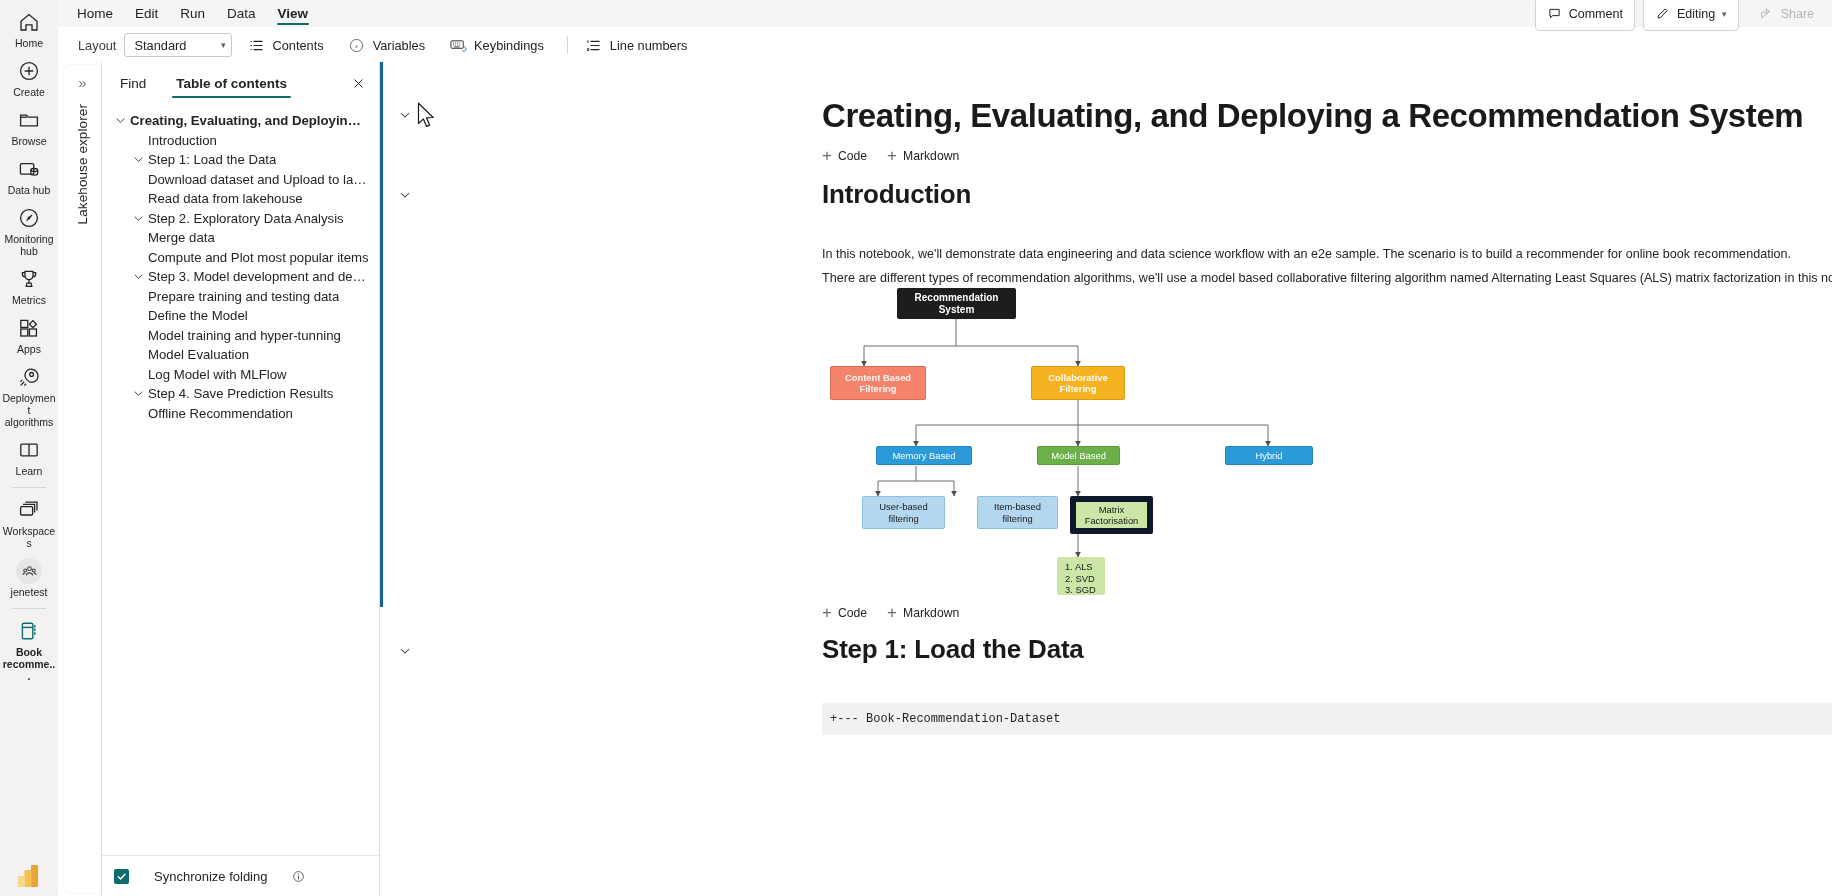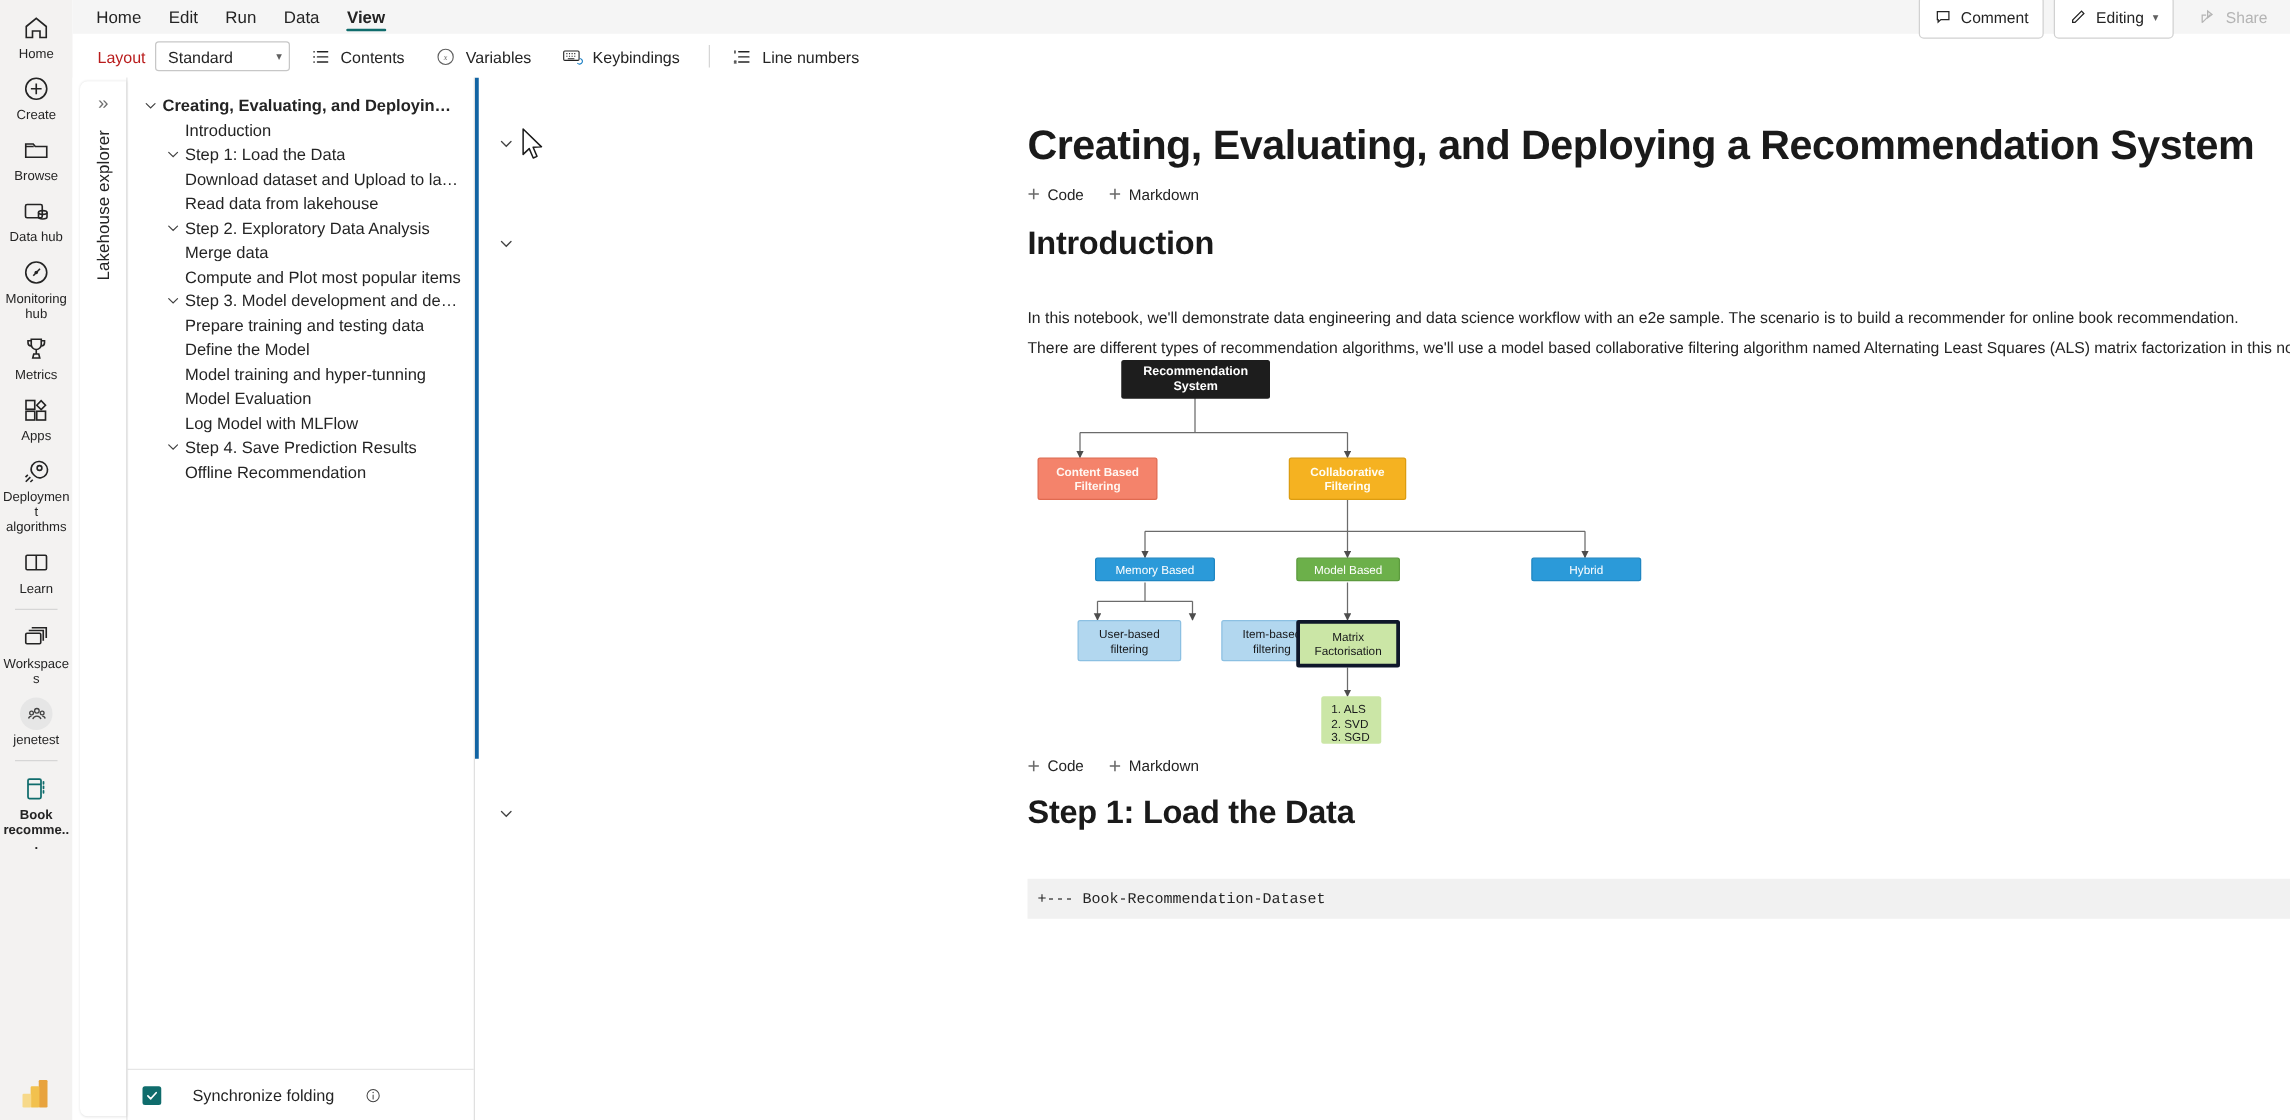--- a/index.html
+++ b/index.html
@@ -76,21 +76,21 @@
 
   
   .toolbar {
     height: 34px; flex: 0 0 34px;
     background: #fff;
     display: flex; align-items: center;
     padding: 0 0 0 14px;
     border-radius: 6px;
     margin: 1px 6px 0 6px;
   }
-  .tb-label { font-size: 12.8px; color: #b91c1c; margin-right: 8px; }
+  .tb-label { font-size: 12.8px; color: #404040; margin-right: 8px; }
   .tb-select {
     height: 24px; min-width: 108px;
     border: 1px solid #c7c7c7; border-radius: 3px; background: #fff;
     display: flex; align-items: center; justify-content: space-between;
     padding: 0 6px 0 9px; font-size: 12.8px; cursor: pointer;
   }
   .tb-item {
     display: flex; align-items: center; gap: 7px;
     height: 26px; padding: 0 9px; margin-left: 6px;
     font-size: 12.8px; cursor: pointer; border-radius: 3px; white-space: nowrap;
@@ -211,21 +211,21 @@
     position: absolute; display: flex; align-items: center; justify-content: center;
     text-align: center; font-size: 9.4px; line-height: 11.5px;
     border-radius: 2px;
   }
   .dnode.root { background: #1d1d1d; color: #fff; font-weight: 700; font-size: 10px; }
   .dnode.cbf { background: #f4836b; color: #fff7f2; border: 1px solid #e06a50; font-weight: 600; }
   .dnode.cf  { background: #f5b221; color: #fffdf5; border: 1px solid #dc9c10; font-weight: 600; }
   .dnode.blue { background: #2b9ad9; color: #fff; border: 1px solid #1f86c2; }
   .dnode.green { background: #6cb04a; color: #fff; border: 1px solid #5c9a3e; }
   .dnode.lblue { background: #b2d7ef; color: #17181a; border: 1px solid #8cc0e2; }
-  .dnode.lgreen { background: #cbe6a6; color: #17181a; border: 3px solid #0f172a; }
+  .dnode.lgreen { background: #cbe6a6; color: #17181a; border: 6px solid #0f172a; margin-left: 33px; }
   .dnode.list { background: #cbe6a6; color: #17181a; font-size: 9.4px; display: block; padding: 4px 6px 0 8px; text-align: left; }
   .dnode.list div { line-height: 11.5px; }
   .dsvg { position: absolute; left: 0; top: 0; }
 </style>
 </head>
 <body>
 
 <div id="app">
 
   <div class="rail">
@@ -465,20 +465,29 @@
     </div>
 
     <div class="body">
 
       <div class="lh-strip">
         <span class="lh-exp">»</span>
         <span class="lh-vert">Lakehouse explorer</span>
       </div>
 
       <div class="toc">
+        <div class="toc-head">
+          <div class="toc-tab">Find</div>
+          <div class="toc-tab sel">Table of contents</div>
+          <div class="toc-close">
+            <svg width="13" height="13" viewBox="0 0 24 24" stroke="#242424" stroke-width="1.8" stroke-linecap="round">
+                <path d="M5 5l14 14M19 5 5 19"></path>
+              </svg>
+          </div>
+        </div>
 
         <div class="toc-list" id="toc-list">
             <div class="toc-row lvl0">
               <span class="toc-caret">
                 <svg width="13" height="13" viewBox="0 0 24 24" fill="none" stroke="#424242" stroke-width="1.8" stroke-linecap="round">
                   <path d="M5.5 9 12 15.5 18.5 9"></path>
                 </svg>
               </span>
               <span class="toc-txt">Creating, Evaluating, and Deployin…</span>
             </div>

